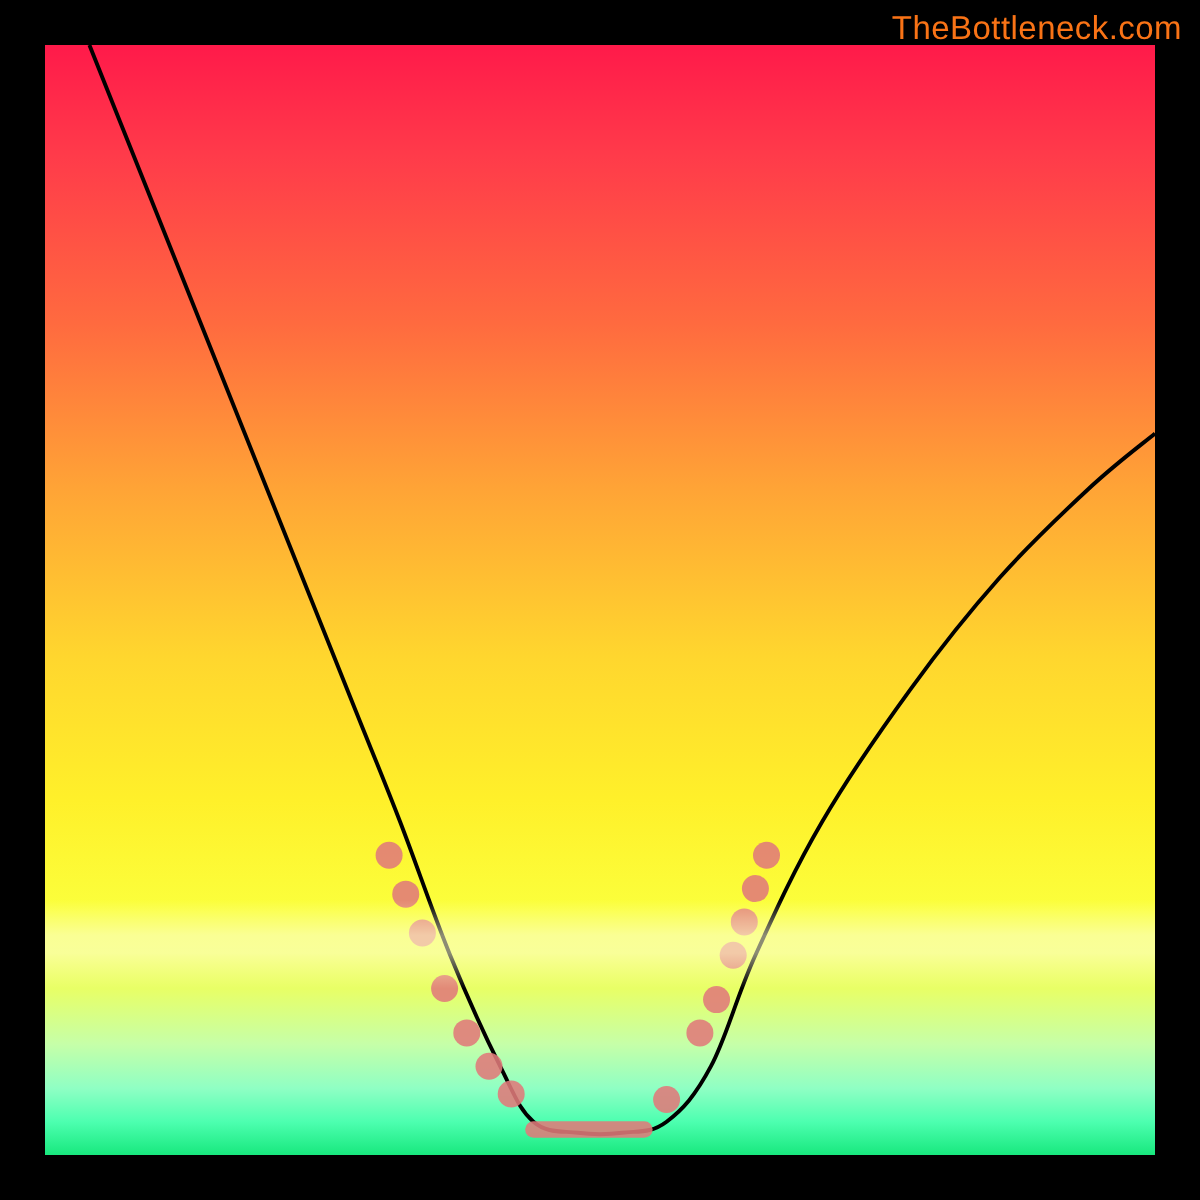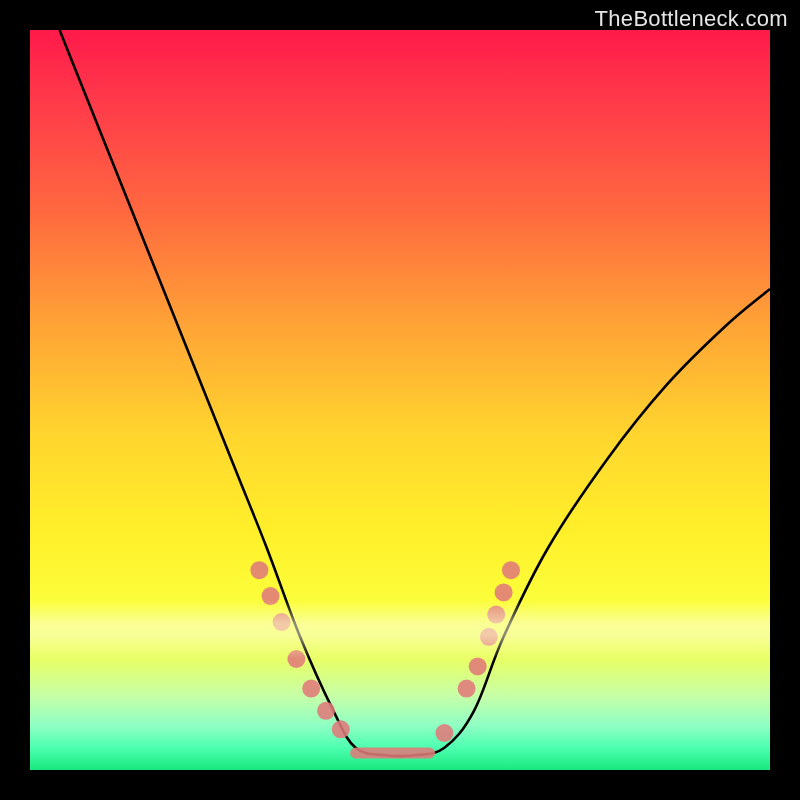--- a/index.html
+++ b/index.html
@@ -53,21 +53,21 @@
       rgba(255,255,210,0.55) 40%,
       rgba(255,255,210,0.55) 60%,
       rgba(255,255,210,0) 100%
     );
     pointer-events: none;
   }
   .watermark {
     position: absolute;
     top: 6px;
     right: 12px;
-    color: #e5e5e5;
+    color: #f97316;
     font-size: 22px;
     font-weight: 500;
     letter-spacing: 0.3px;
     z-index: 10;
   }
   svg.curve {
     position: absolute;
     left: 0;
     top: 0;
     width: 740px;

